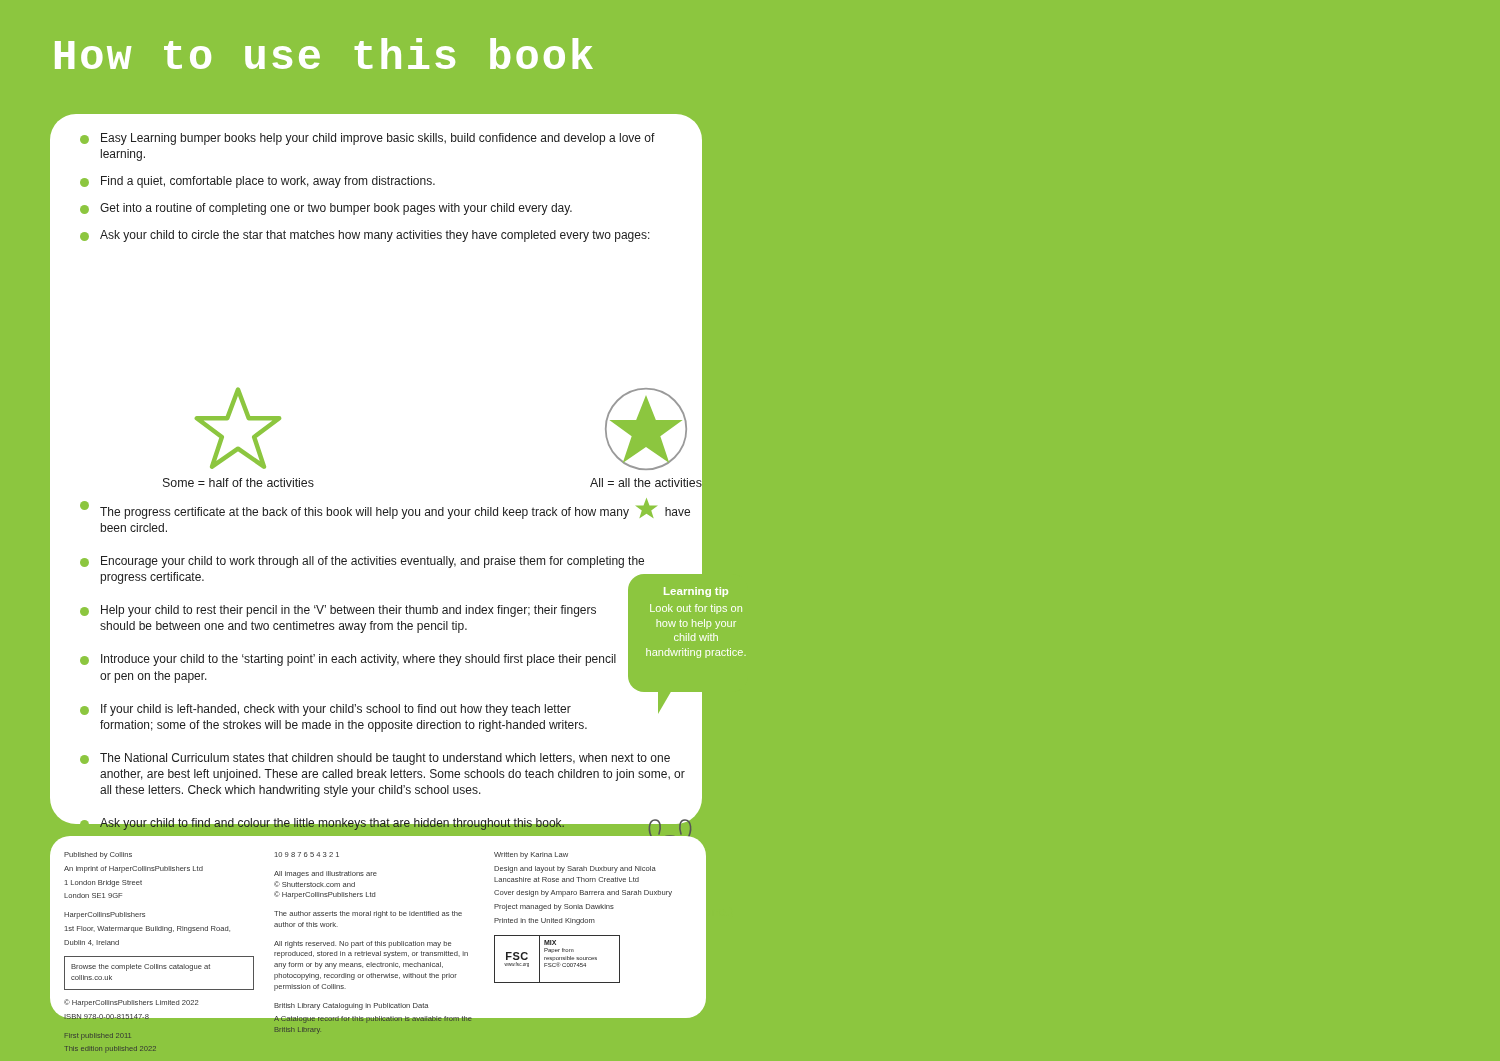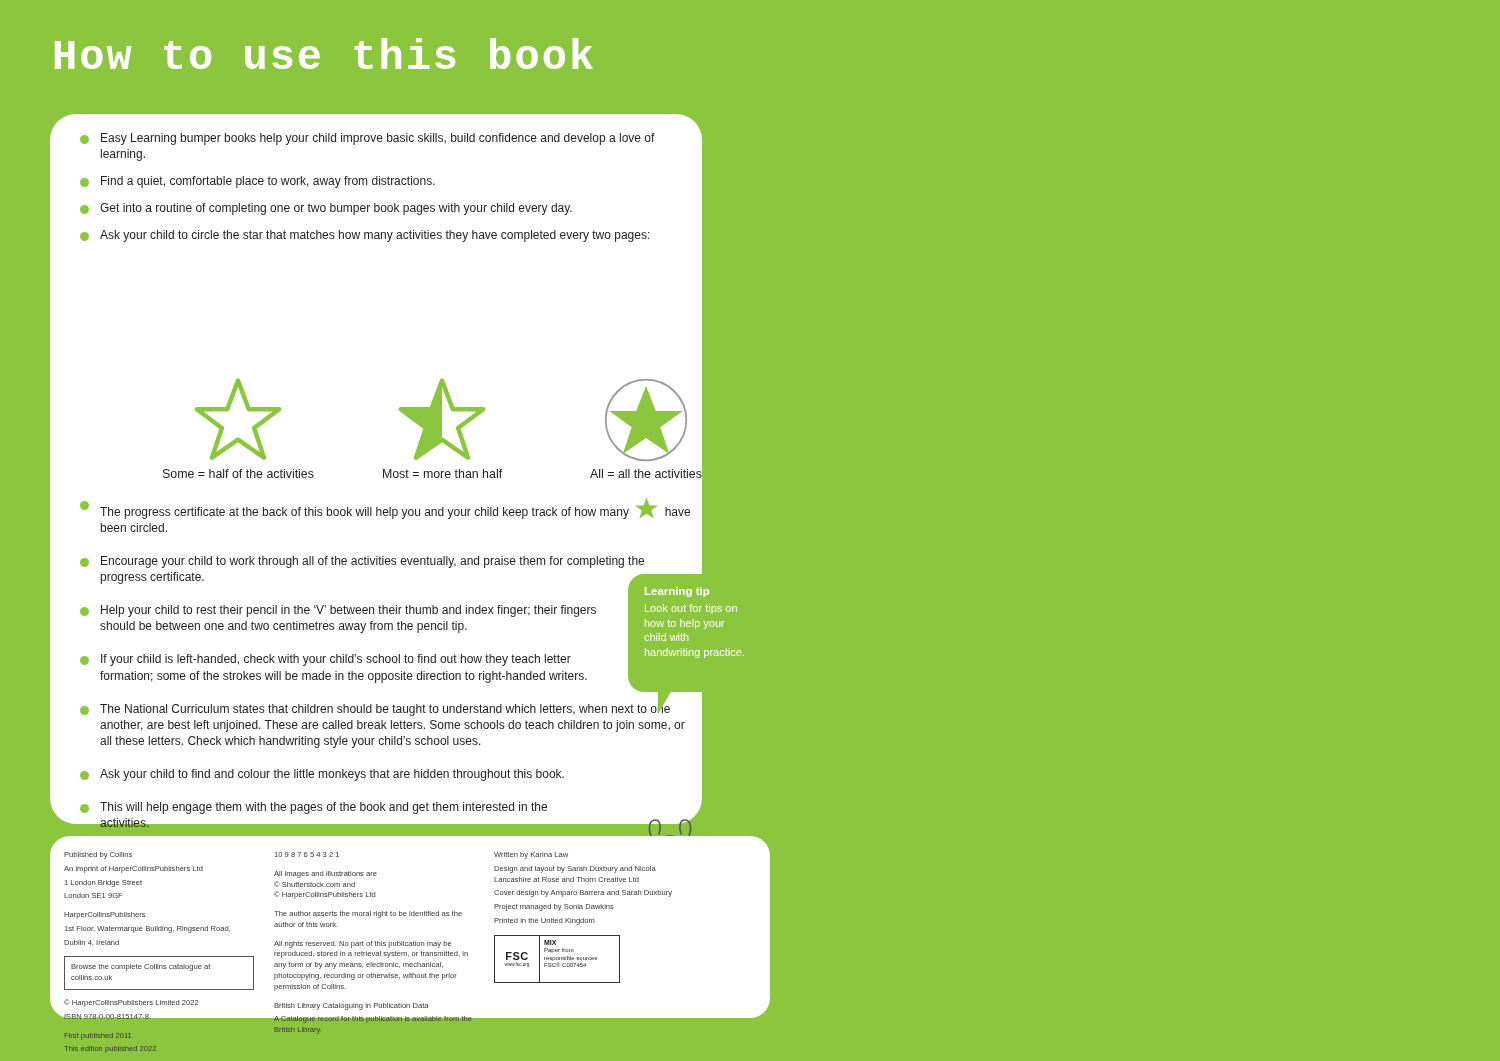--- a/index.html
+++ b/index.html
@@ -39,21 +39,21 @@
   }
   #intro-card {
     left: 50px;
     top: 114px;
     width: 652px;
     height: 710px;
   }
   #imprint-card {
     left: 50px;
     top: 836px;
-    width: 720px;
+    width: 656px;
     height: 182px;
     border-radius: 20px;
   }
 
   .bullet-list {
     position: absolute;
     left: 22px;
     top: 16px;
     width: 620px;
   }
@@ -74,21 +74,21 @@
     height: 9px;
     border-radius: 50%;
     background: #8CC63F;
   }
   .bullet.gap { margin-bottom: 17px; }
 
   
   #stars-row {
     position: absolute;
     left: 60px;
-    top: 263px;
+    top: 272px;
     width: 600px;
     height: 110px;
   }
   .star-item {
     position: absolute;
     text-align: center;
     width: 200px;
   }
   .star-caption {
     font-size: 12.4px;
@@ -116,20 +116,21 @@
     height: 140px;
   }
   #learning-tip .bubble-body {
     position: absolute;
     left: 0; top: 0;
     width: 120px;
     height: 118px;
     background: #8CC63F;
     border-radius: 16px;
     color: #ffffff;
+    text-align: center;
     font-size: 11px;
     line-height: 1.32;
     padding-top: 10px;
     box-sizing: border-box;
     padding-left: 16px;
   }
   #learning-tip .tip-title {
     font-weight: bold;
     font-size: 11.5px;
     display: block;
@@ -231,32 +232,20 @@
 
     <div id="stars-row">
 
       <div class="star-item" id="star-some">
         <svg class="star-svg" width="90" height="86" viewBox="0 0 100 96">
           <polygon points="50,4 62,36 96,36 68,57 79,90 50,70 21,90 32,57 4,36 38,36" fill="#ffffff" stroke="#8CC63F" stroke-width="5" stroke-linejoin="round"></polygon>
         </svg>
         <div class="star-caption">Some = half of the activities</div>
       </div>
 
-      <div class="star-item" id="star-most">
-        <svg class="star-svg" width="90" height="86" viewBox="0 0 100 96">
-          <defs>
-            <clipPath id="halfclip">
-                <rect x="0" y="0" width="50" height="96"></rect>
-              </clipPath>
-          </defs>
-          <polygon points="50,4 62,36 96,36 68,57 79,90 50,70 21,90 32,57 4,36 38,36" fill="#ffffff" stroke="#8CC63F" stroke-width="5" stroke-linejoin="round"></polygon>
-          <polygon points="50,4 62,36 96,36 68,57 79,90 50,70 21,90 32,57 4,36 38,36" fill="#8CC63F" clip-path="url(#halfclip)"></polygon>
-        </svg>
-        <div class="star-caption">Most = more than half</div>
-      </div>
 
       <div class="star-item" id="star-all">
         <svg class="star-svg" width="90" height="86" viewBox="0 0 100 96">
           <circle cx="50" cy="48" r="45" fill="none" stroke="#9a9a9a" stroke-width="2"></circle>
           <polygon points="50,10 61,38 91,38 66,56 76,86 50,68 24,86 34,56 9,38 39,38" fill="#8CC63F"></polygon>
         </svg>
         <div class="star-caption">All = all the activities</div>
       </div>
     </div>
 
@@ -266,20 +255,21 @@
         <span>The progress certificate at the back of this book will help you and your child keep track of how many</span>
         <svg class="inline-star" width="25" height="24" viewBox="0 0 100 96">
           <polygon points="50,6 62,38 96,38 69,58 79,90 50,71 21,90 31,58 4,38 38,38" fill="#8CC63F"></polygon>
         </svg>
         <span>have been circled.</span>
       </div>
 
       <div class="bullet gap">Encourage your child to work through all of the activities eventually, and praise them for completing the progress certificate.</div>
 
       <div class="bullet gap" style="width:530px">Help your child to rest their pencil in the ‘V’ between their thumb and index finger; their fingers should be between one and two centimetres away from the pencil tip.</div>
+      <div class="bullet gap" style="width:530px">Introduce your child to the ‘starting point’ in each activity, where they should first place their pencil or pen on the paper.</div>
       <div class="bullet gap" style="width:520px">If your child is left-handed, check with your child’s school to find out how they teach letter formation; some of the strokes will be made in the opposite direction to right-handed writers.</div>
       <div class="bullet gap">The National Curriculum states that children should be taught to understand which letters, when next to one another, are best left unjoined. These are called break letters. Some schools do teach children to join some, or all these letters. Check which handwriting style your child’s school uses.</div>
       <div class="bullet gap" style="width:470px">Ask your child to find and colour the little monkeys that are hidden throughout this book.</div>
       <div class="bullet" style="width:470px">This will help engage them with the pages of the book and get them interested in the activities.</div>
     </div>
 
     <div id="learning-tip">
       <div class="bubble-body">
         <span class="tip-title">Learning tip</span>
         <span>Look out for tips on how to help your child with handwriting practice.</span>

